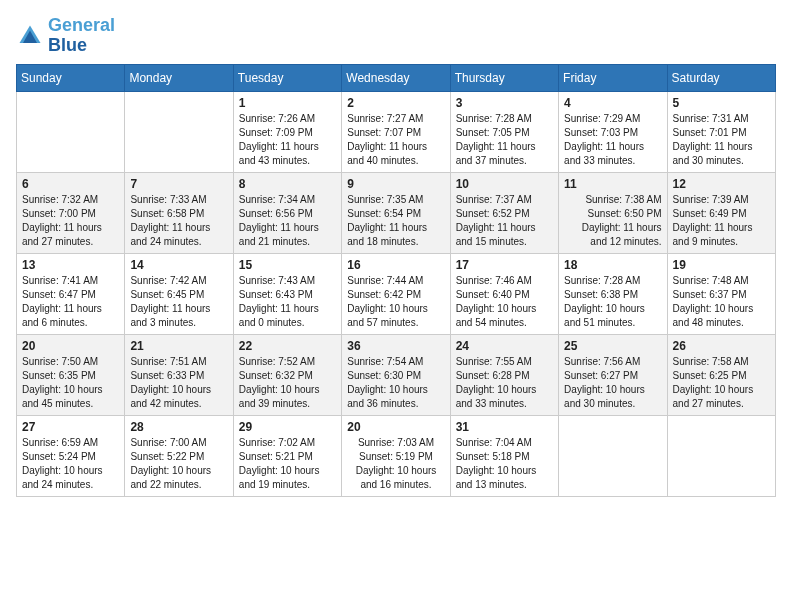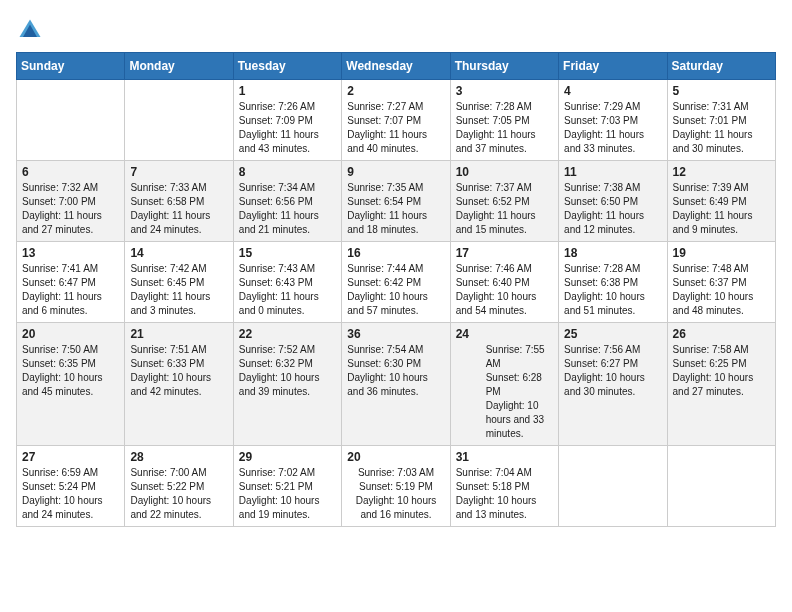--- a/index.html
+++ b/index.html
@@ -48,21 +48,21 @@
     }
     table {
       width: 100%;
       border-collapse: collapse;
       table-layout: fixed;
     }
     thead tr th {
       background-color: #2e75b6;
       color: #fff;
       font-size: 12px;
-      font-weight: bold;
+      font-weight: normal;
       padding: 6px 4px;
       text-align: left;
       border: 1px solid #2060a0;
       margin-left: 33px;
     }
     tbody tr td {
       border: 1px solid #ccc;
       vertical-align: top;
       padding: 4px 5px;
       font-size: 10.5px;
@@ -88,20 +88,24 @@
   </style>
 </head>
 <body>
 
 <div class="header">
   <div class="logo">
     <svg class="logo-icon" viewBox="0 0 40 40">
       <polygon points="20,5 35,30 5,30" fill="#4a9fd4"></polygon>
       <polygon points="20,12 30,30 10,30" fill="#2060a0"></polygon>
     </svg>
+    <div class="logo-text">
+      <div><span>General</span></div>
+      <div><span style="color:#2060a0">Blue</span></div>
+    </div>
   </div>
   <div class="title-block">
     <div class="month-title"></div>
     <div class="location"></div>
   </div>
 </div>
 
 <table>
   <thead>
     <tr id="header-row">
@@ -175,21 +179,21 @@
 Daylight: 11 hours and 18 minutes.</div>
         </td>
         <td>
           <span class="day-number">10</span>
           <div class="cell-content" style="white-space: pre-line;">Sunrise: 7:37 AM
 Sunset: 6:52 PM
 Daylight: 11 hours and 15 minutes.</div>
         </td>
         <td>
           <span class="day-number">11</span>
-          <div class="cell-content" style="white-space: pre-line;">Sunrise: 7:38 AM
+          <div class="cell-content" style="white-space: pre-line; text-align: right;">Sunrise: 7:38 AM
 Sunset: 6:50 PM
 Daylight: 11 hours and 12 minutes.</div>
         </td>
         <td>
           <span class="day-number">12</span>
           <div class="cell-content" style="white-space: pre-line;">Sunrise: 7:39 AM
 Sunset: 6:49 PM
 Daylight: 11 hours and 9 minutes.</div>
         </td>
       </tr>
@@ -257,21 +261,21 @@
 Daylight: 10 hours and 39 minutes.</div>
         </td>
         <td>
           <span class="day-number">36</span>
           <div class="cell-content" style="white-space: pre-line;">Sunrise: 7:54 AM
 Sunset: 6:30 PM
 Daylight: 10 hours and 36 minutes.</div>
         </td>
         <td>
           <span class="day-number">24</span>
-          <div class="cell-content" style="white-space: pre-line; margin-left: 30px;">Sunrise: 7:55 AM
+          <div class="cell-content" style="white-space: pre-line;">Sunrise: 7:55 AM
 Sunset: 6:28 PM
 Daylight: 10 hours and 33 minutes.</div>
         </td>
         <td>
           <span class="day-number">25</span>
           <div class="cell-content" style="white-space: pre-line;">Sunrise: 7:56 AM
 Sunset: 6:27 PM
 Daylight: 10 hours and 30 minutes.</div>
         </td>
         <td>

